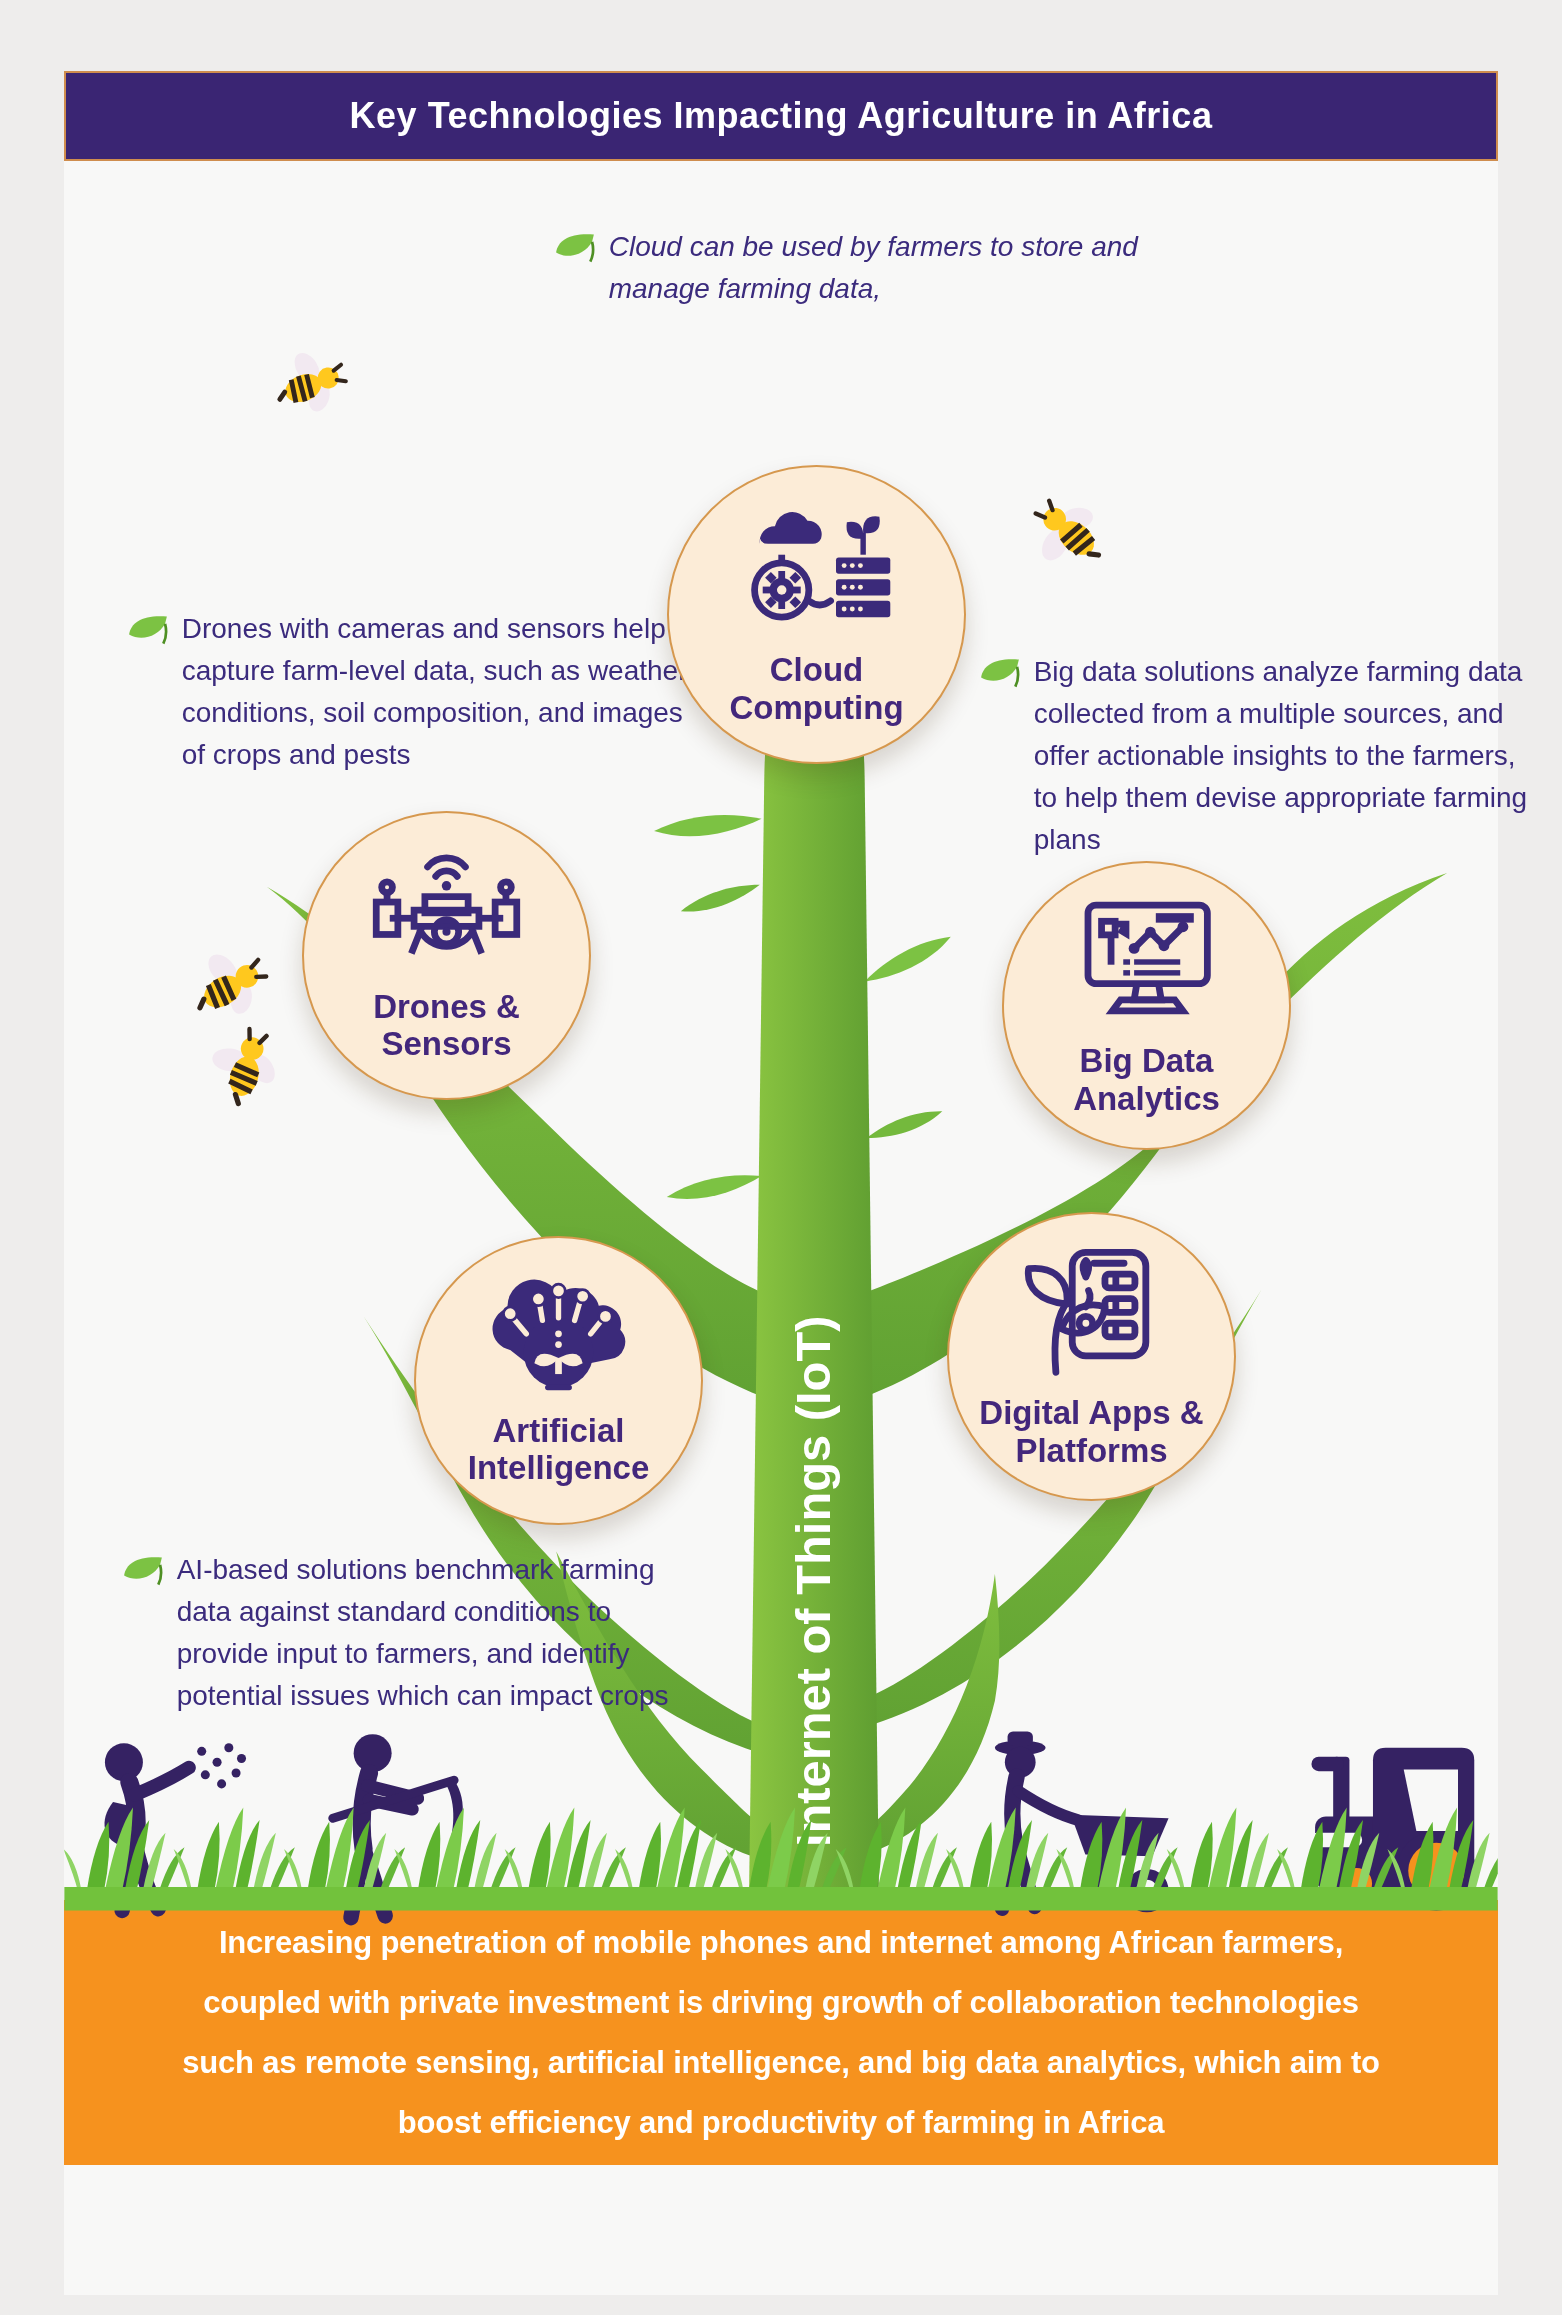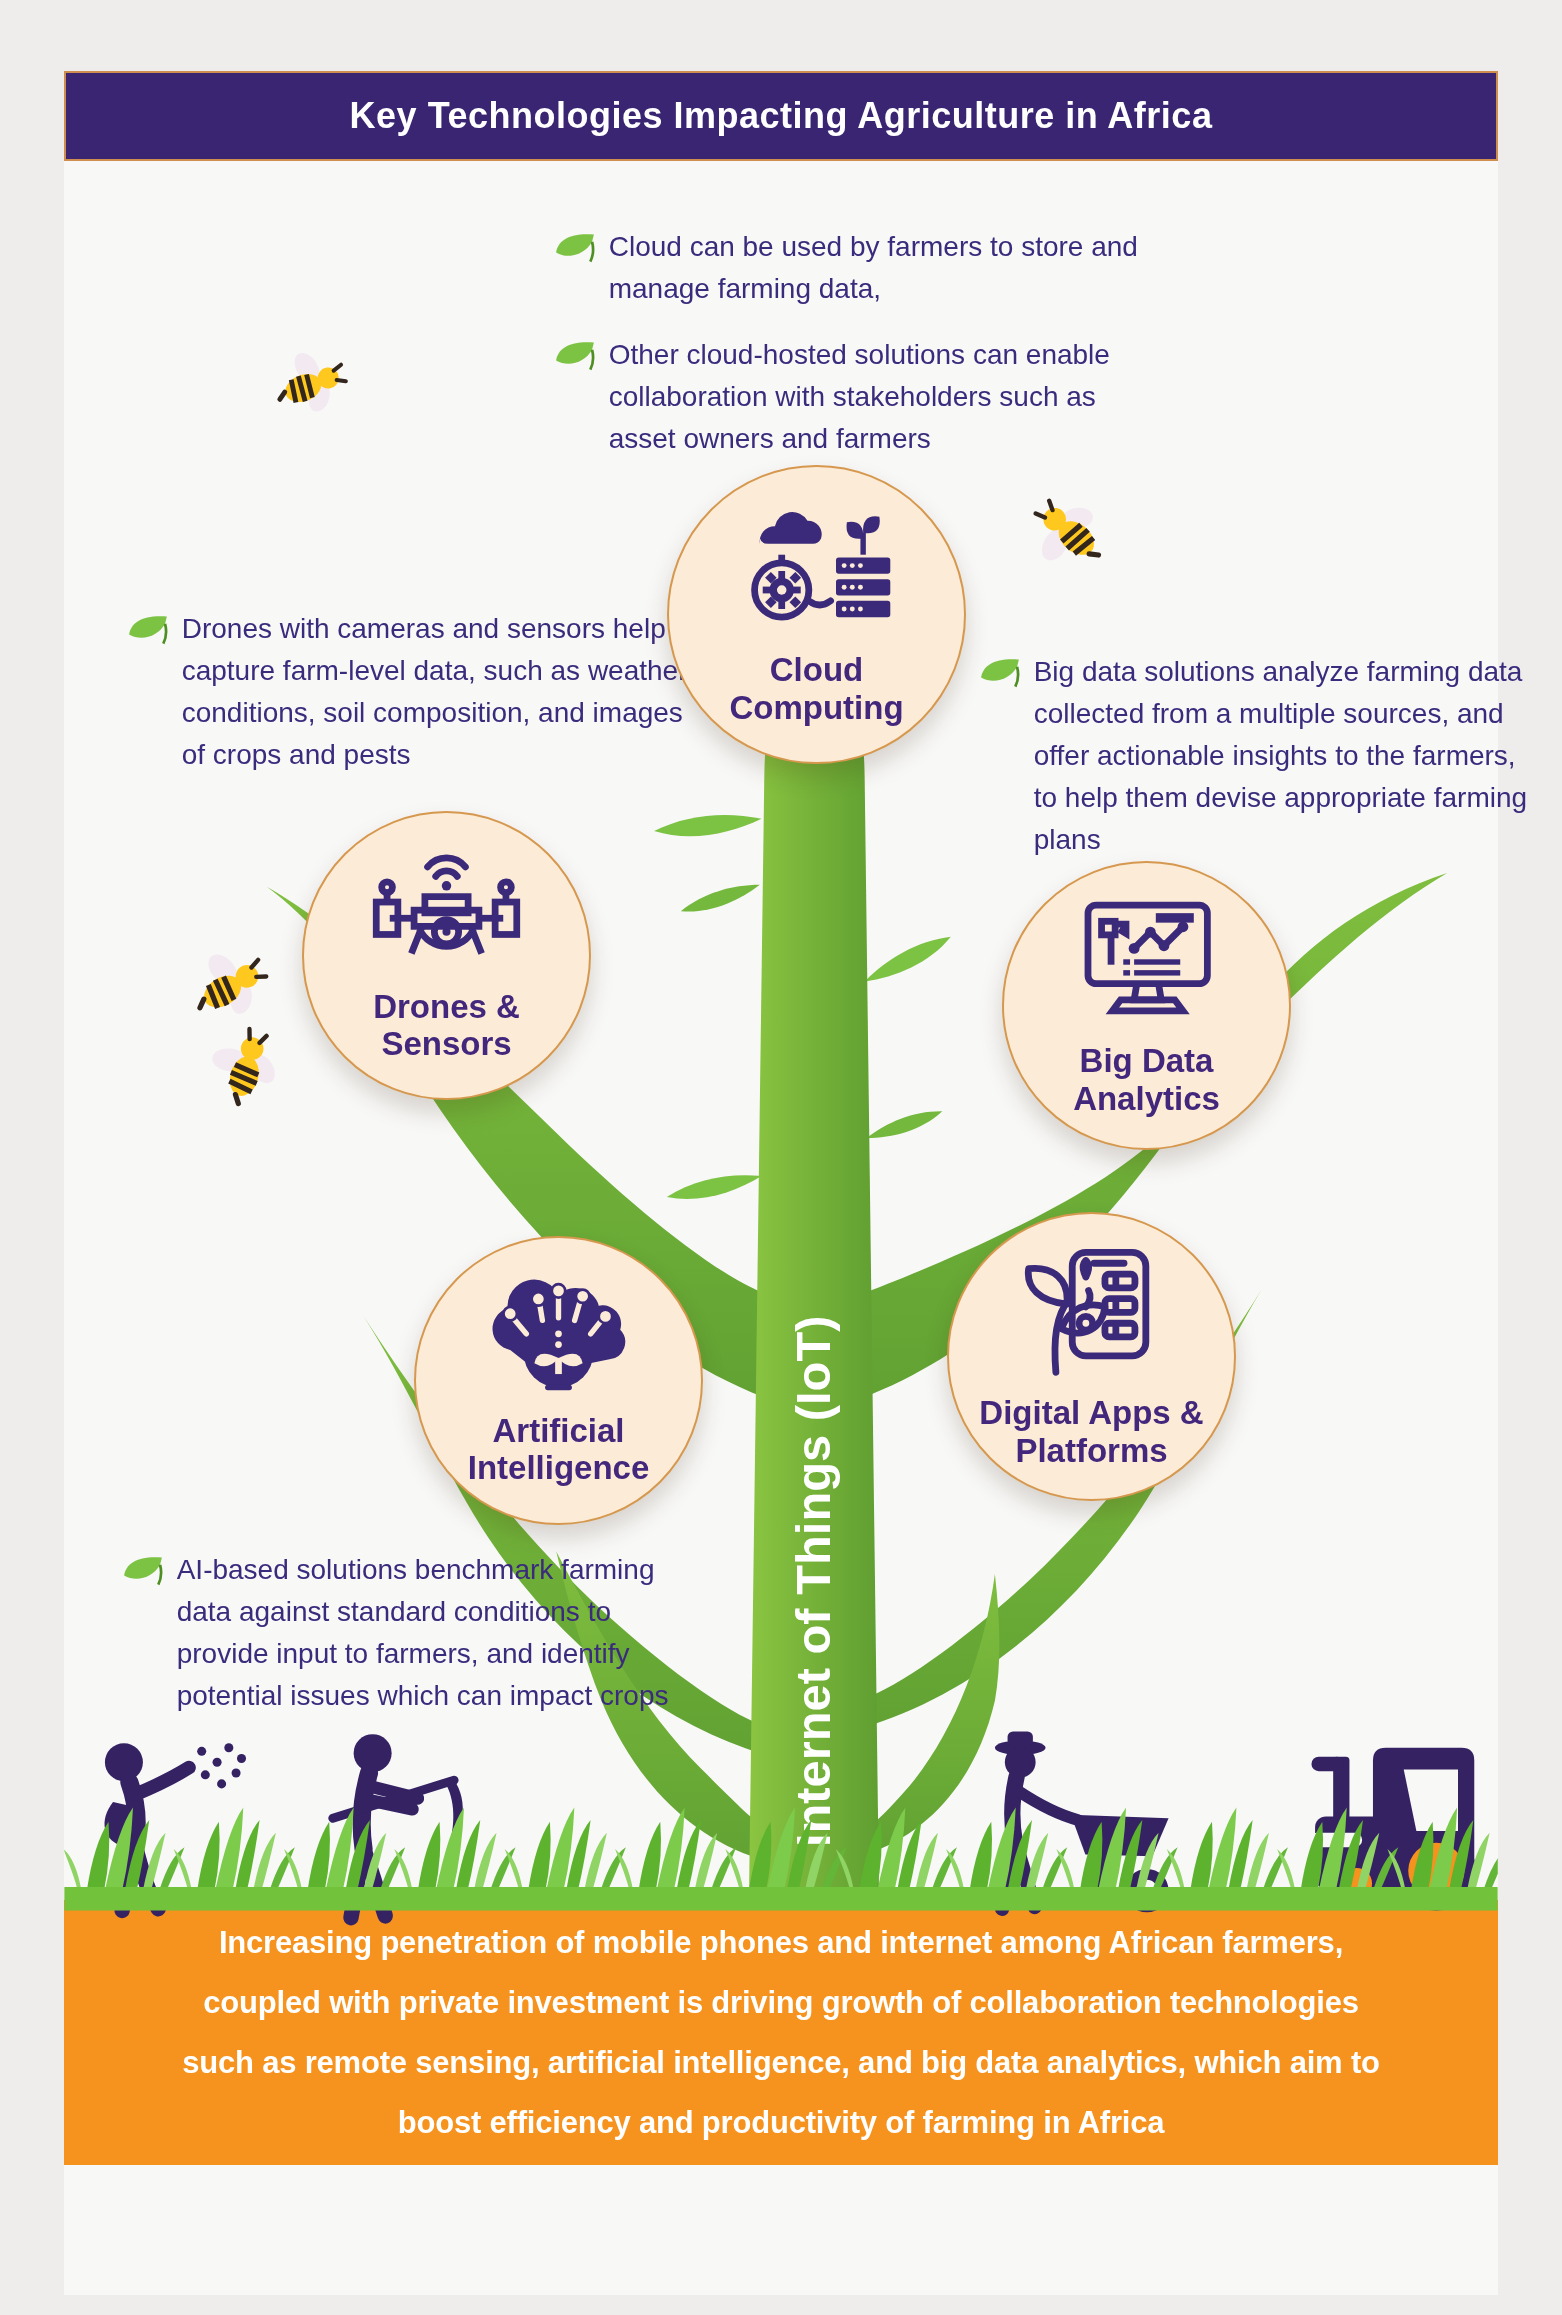--- a/index.html
+++ b/index.html
@@ -97,34 +97,27 @@
       <use href="#bladeLeaf" fill="#7cc243" transform="translate(842,1300) scale(-1,1) rotate(20) scale(0.7)"></use>
       <use href="#bladeLeaf" fill="#7cc243" transform="translate(956,1085) rotate(-20) scale(0.7)"></use>
       <use href="#bladeLeaf" fill="#74b93d" transform="translate(958,1258) rotate(-12) scale(0.58)"></use>
 
       <path fill="url(#trunkGrad)" d="M 828 2105 L 845 860 Q 847 745 872 685 L 928 685 Q 954 745 956 860 L 972 2105 Z"></path>
 
       <text transform="translate(918,1748) rotate(-90)" text-anchor="middle" font-family="Liberation Sans, sans-serif" font-size="54" font-weight="bold" fill="#ffffff">Internet of Things (IoT)</text>
     </g>
   </svg>
 
-  <div class="bullets" style="left:554px; top:226px; width:588px;">
+  <div class="bullets" style="left:554px; top:226px; width:588px;font-style:italic;">
     <div class="bullet">
       <svg class="leaf" width="42" height="36" viewBox="0 0 46 40">
         <path fill="#7cc243" d="M44 4 C 18 2 4 10 2 24 C 16 32 34 26 42 12 Z"></path>
         <path fill="none" stroke="#4e8f23" stroke-width="3" d="M42 12 C 44 20 44 26 40 34"></path>
       </svg>
       <p>Cloud can be used by farmers to store and manage farming data,</p>
-    </div>
-    <div class="bullet">
-      <svg class="leaf" width="42" height="36" viewBox="0 0 46 40">
-        <path fill="#7cc243" d="M44 4 C 18 2 4 10 2 24 C 16 32 34 26 42 12 Z"></path>
-        <path fill="none" stroke="#4e8f23" stroke-width="3" d="M42 12 C 44 20 44 26 40 34"></path>
-      </svg>
-      <p>Other cloud-hosted solutions can enable collaboration with stakeholders such as asset owners and farmers</p>
     </div>
   </div>
 
   <div class="bullets" style="left:127px; top:608px; width:563px;">
     <div class="bullet">
       <svg class="leaf" width="42" height="36" viewBox="0 0 46 40">
         <path fill="#7cc243" d="M44 4 C 18 2 4 10 2 24 C 16 32 34 26 42 12 Z"></path>
         <path fill="none" stroke="#4e8f23" stroke-width="3" d="M42 12 C 44 20 44 26 40 34"></path>
       </svg>
       <p>Drones with cameras and sensors help capture farm-level data, such as weather conditions, soil composition, and images of crops and pests</p>

